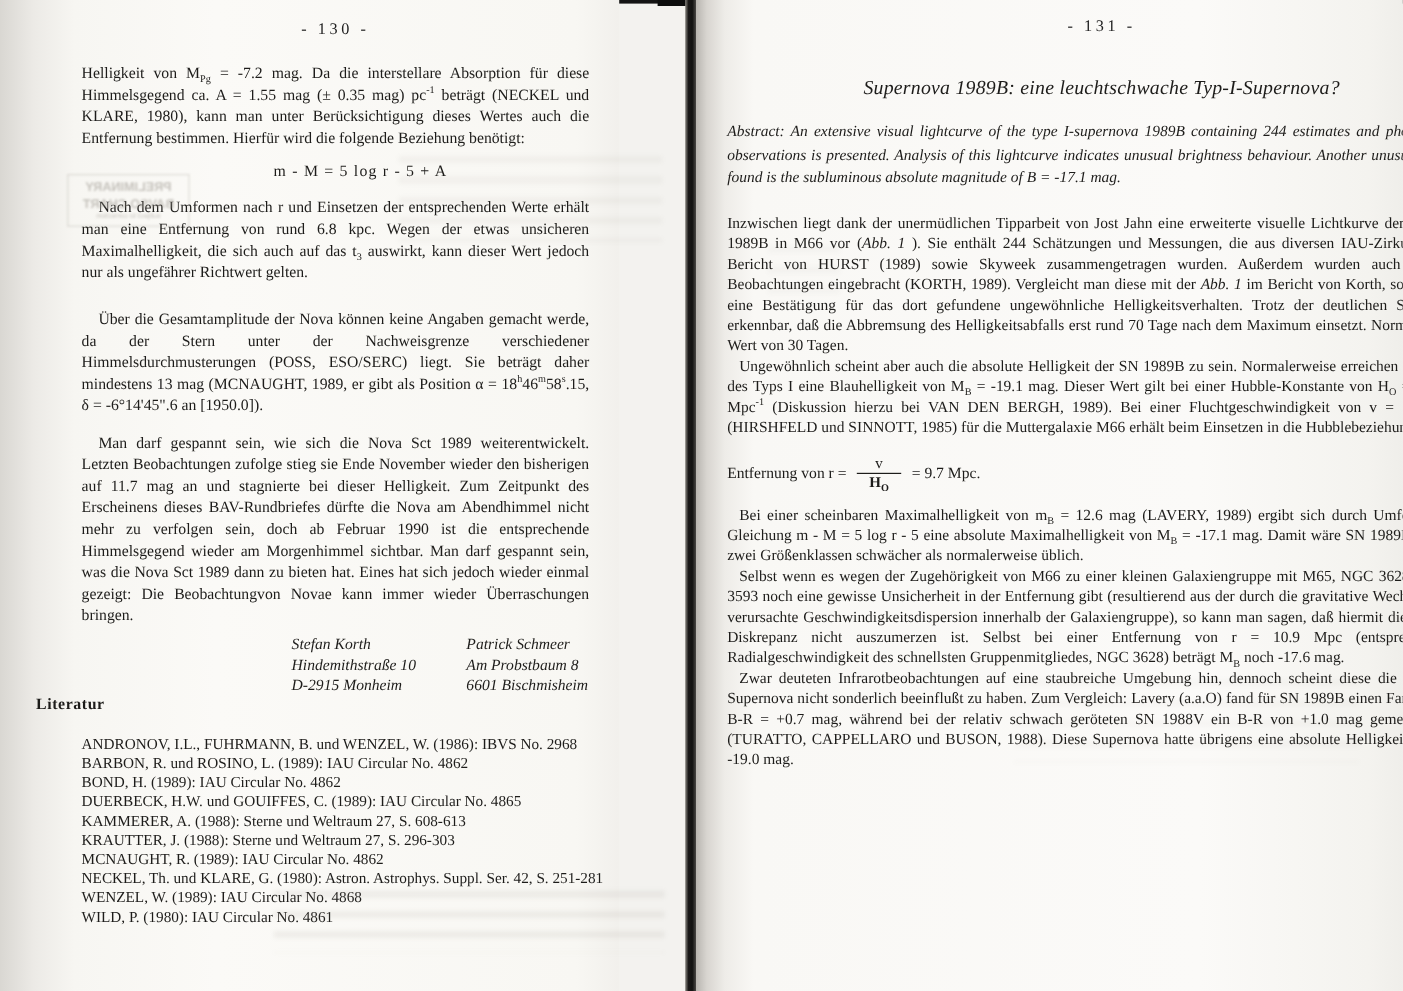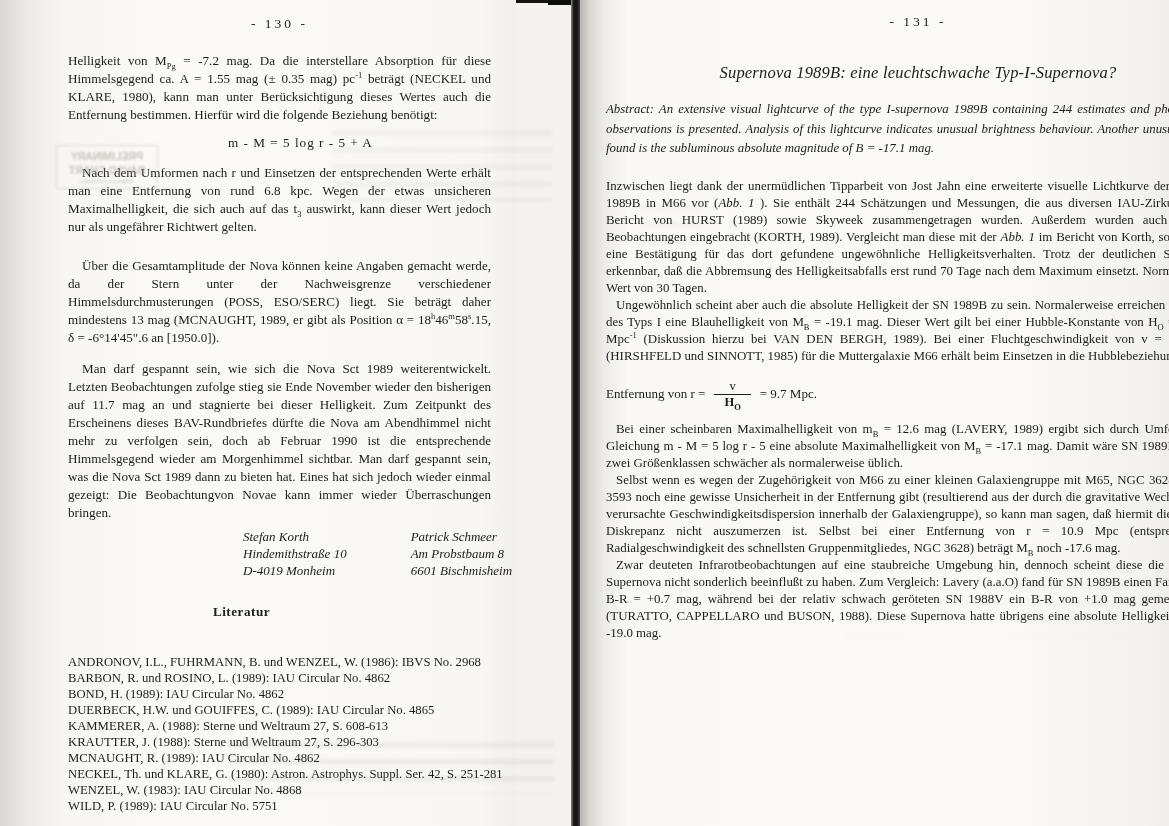--- a/index.html
+++ b/index.html
@@ -27,25 +27,25 @@
 
   .pageno{text-align:center;font-size:13.5px;letter-spacing:3px;color:#222;}
   .para{margin:0;text-align:justify;font-size:13.1px;line-height:18px;}
   .pr-inner .para{font-size:12.9px;line-height:17px;}
   .indent{text-indent:14px;}
   .indent-sm{text-indent:10px;}
   sub,sup{font-size:8.5px;line-height:0;}
 
   .formula-center{margin:11px 0 13px 160px;font-size:13.2px;letter-spacing:1px;}
 
-  .signatures{display:flex;margin:6px 0 0 175px;gap:64px;}
+  .signatures{display:flex;margin:6px 0 0 175px;gap:42px;}
   .sig{font-style:italic;font-size:13px;line-height:17px;white-space:nowrap;}
-  .lit-heading{margin-top:25px;text-align:center;font-size:13.2px;font-weight:bold;
+  .lit-heading{text-align:left;font-size:13.2px;font-weight:bold;
     letter-spacing:.5px;transform:translateX(-38px);}
-  .refs{margin-top:34px;}
+  .refs{margin-top:17px;}
   .ref{font-size:12.7px;line-height:16px;white-space:nowrap;}
 
   .title{margin:33px 0 12px 0;text-align:center;font-style:italic;font-size:16.5px;
     font-weight:normal;letter-spacing:.2px;}
   .abstract{margin:17px 13px 0 0;font-style:italic;font-size:12.9px;line-height:19.5px;
     text-align:justify;}
   .para-first{margin-top:19px;}
   .formula-line{margin:15px 0 12px 0;font-size:13px;display:flex;align-items:center;gap:7px;}
   .frac{display:inline-flex;flex-direction:column;align-items:center;line-height:1.05;
     font-size:12.5px;margin:0 2px;}
@@ -86,42 +86,42 @@
       <p class="para indent">Nach dem Umformen nach r und Einsetzen der entsprechenden Werte erhält man eine Entfernung von rund 6.8 kpc. Wegen der etwas unsicheren Maximalhelligkeit, die sich auch auf das t<sub>3</sub> auswirkt, kann dieser Wert jedoch nur als ungefährer Richtwert gelten.</p>
 
       <p class="para indent" style="margin-top:21px">Über die Gesamtamplitude der Nova können keine Angaben gemacht werde, da der Stern unter der Nachweisgrenze verschiedener Himmelsdurchmusterungen (POSS, ESO/SERC) liegt. Sie beträgt daher mindestens 13 mag (MCNAUGHT, 1989, er gibt als Position α = 18<sup>h</sup>46<sup>m</sup>58<sup>s</sup>.15, δ = -6°14'45".6 an [1950.0]).</p>
 
       <p class="para indent" style="margin-top:13px">Man darf gespannt sein, wie sich die Nova Sct 1989 weiterentwickelt. Letzten Beobachtungen zufolge stieg sie Ende November wieder den bisherigen auf 11.7 mag an und stagnierte bei dieser Helligkeit. Zum Zeitpunkt des Erscheinens dieses BAV-Rundbriefes dürfte die Nova am Abendhimmel nicht mehr zu verfolgen sein, doch ab Februar 1990 ist die entsprechende Himmelsgegend wieder am Morgenhimmel sichtbar. Man darf gespannt sein, was die Nova Sct 1989 dann zu bieten hat. Eines hat sich jedoch wieder einmal gezeigt: Die Beobachtungvon Novae kann immer wieder Überraschungen bringen.</p>
 
       <div class="signatures">
         <div class="sig">
           <div>Stefan Korth</div>
           <div>Hindemithstraße 10</div>
-          <div>D-4019 Monheim</div>
+          <div>D-2915 Monheim</div>
         </div>
         <div class="sig">
           <div>Patrick Schmeer</div>
           <div>Am Probstbaum 8</div>
           <div>6601 Bischmisheim</div>
         </div>
       </div>
 
       <div class="lit-heading">Literatur</div>
 
       <div class="refs">
         <div class="ref">ANDRONOV, I.L., FUHRMANN, B. und WENZEL, W. (1986): IBVS No. 2968</div>
         <div class="ref">BARBON, R. und ROSINO, L. (1989): IAU Circular No. 4862</div>
         <div class="ref">BOND, H. (1989): IAU Circular No. 4862</div>
         <div class="ref">DUERBECK, H.W. und GOUIFFES, C. (1989): IAU Circular No. 4865</div>
         <div class="ref">KAMMERER, A. (1988): Sterne und Weltraum 27, S. 608-613</div>
         <div class="ref">KRAUTTER, J. (1988): Sterne und Weltraum 27, S. 296-303</div>
         <div class="ref">MCNAUGHT, R. (1989): IAU Circular No. 4862</div>
         <div class="ref">NECKEL, Th. und KLARE, G. (1980): Astron. Astrophys. Suppl. Ser. 42, S. 251-281</div>
-        <div class="ref">WENZEL, W. (1983): IAU Circular No. 4868</div>
-        <div class="ref">WILD, P. (1989): IAU Circular No. 5751</div>
+        <div class="ref">WENZEL, W. (1989): IAU Circular No. 4868</div>
+        <div class="ref">WILD, P. (1980): IAU Circular No. 4861</div>
       </div>
     </div>
   </div>
 
   <div class="gutter"></div>
 
   <div class="page page-right">
     <div class="page-inner pr-inner">
       <div class="pageno">- 131 -</div>
 

